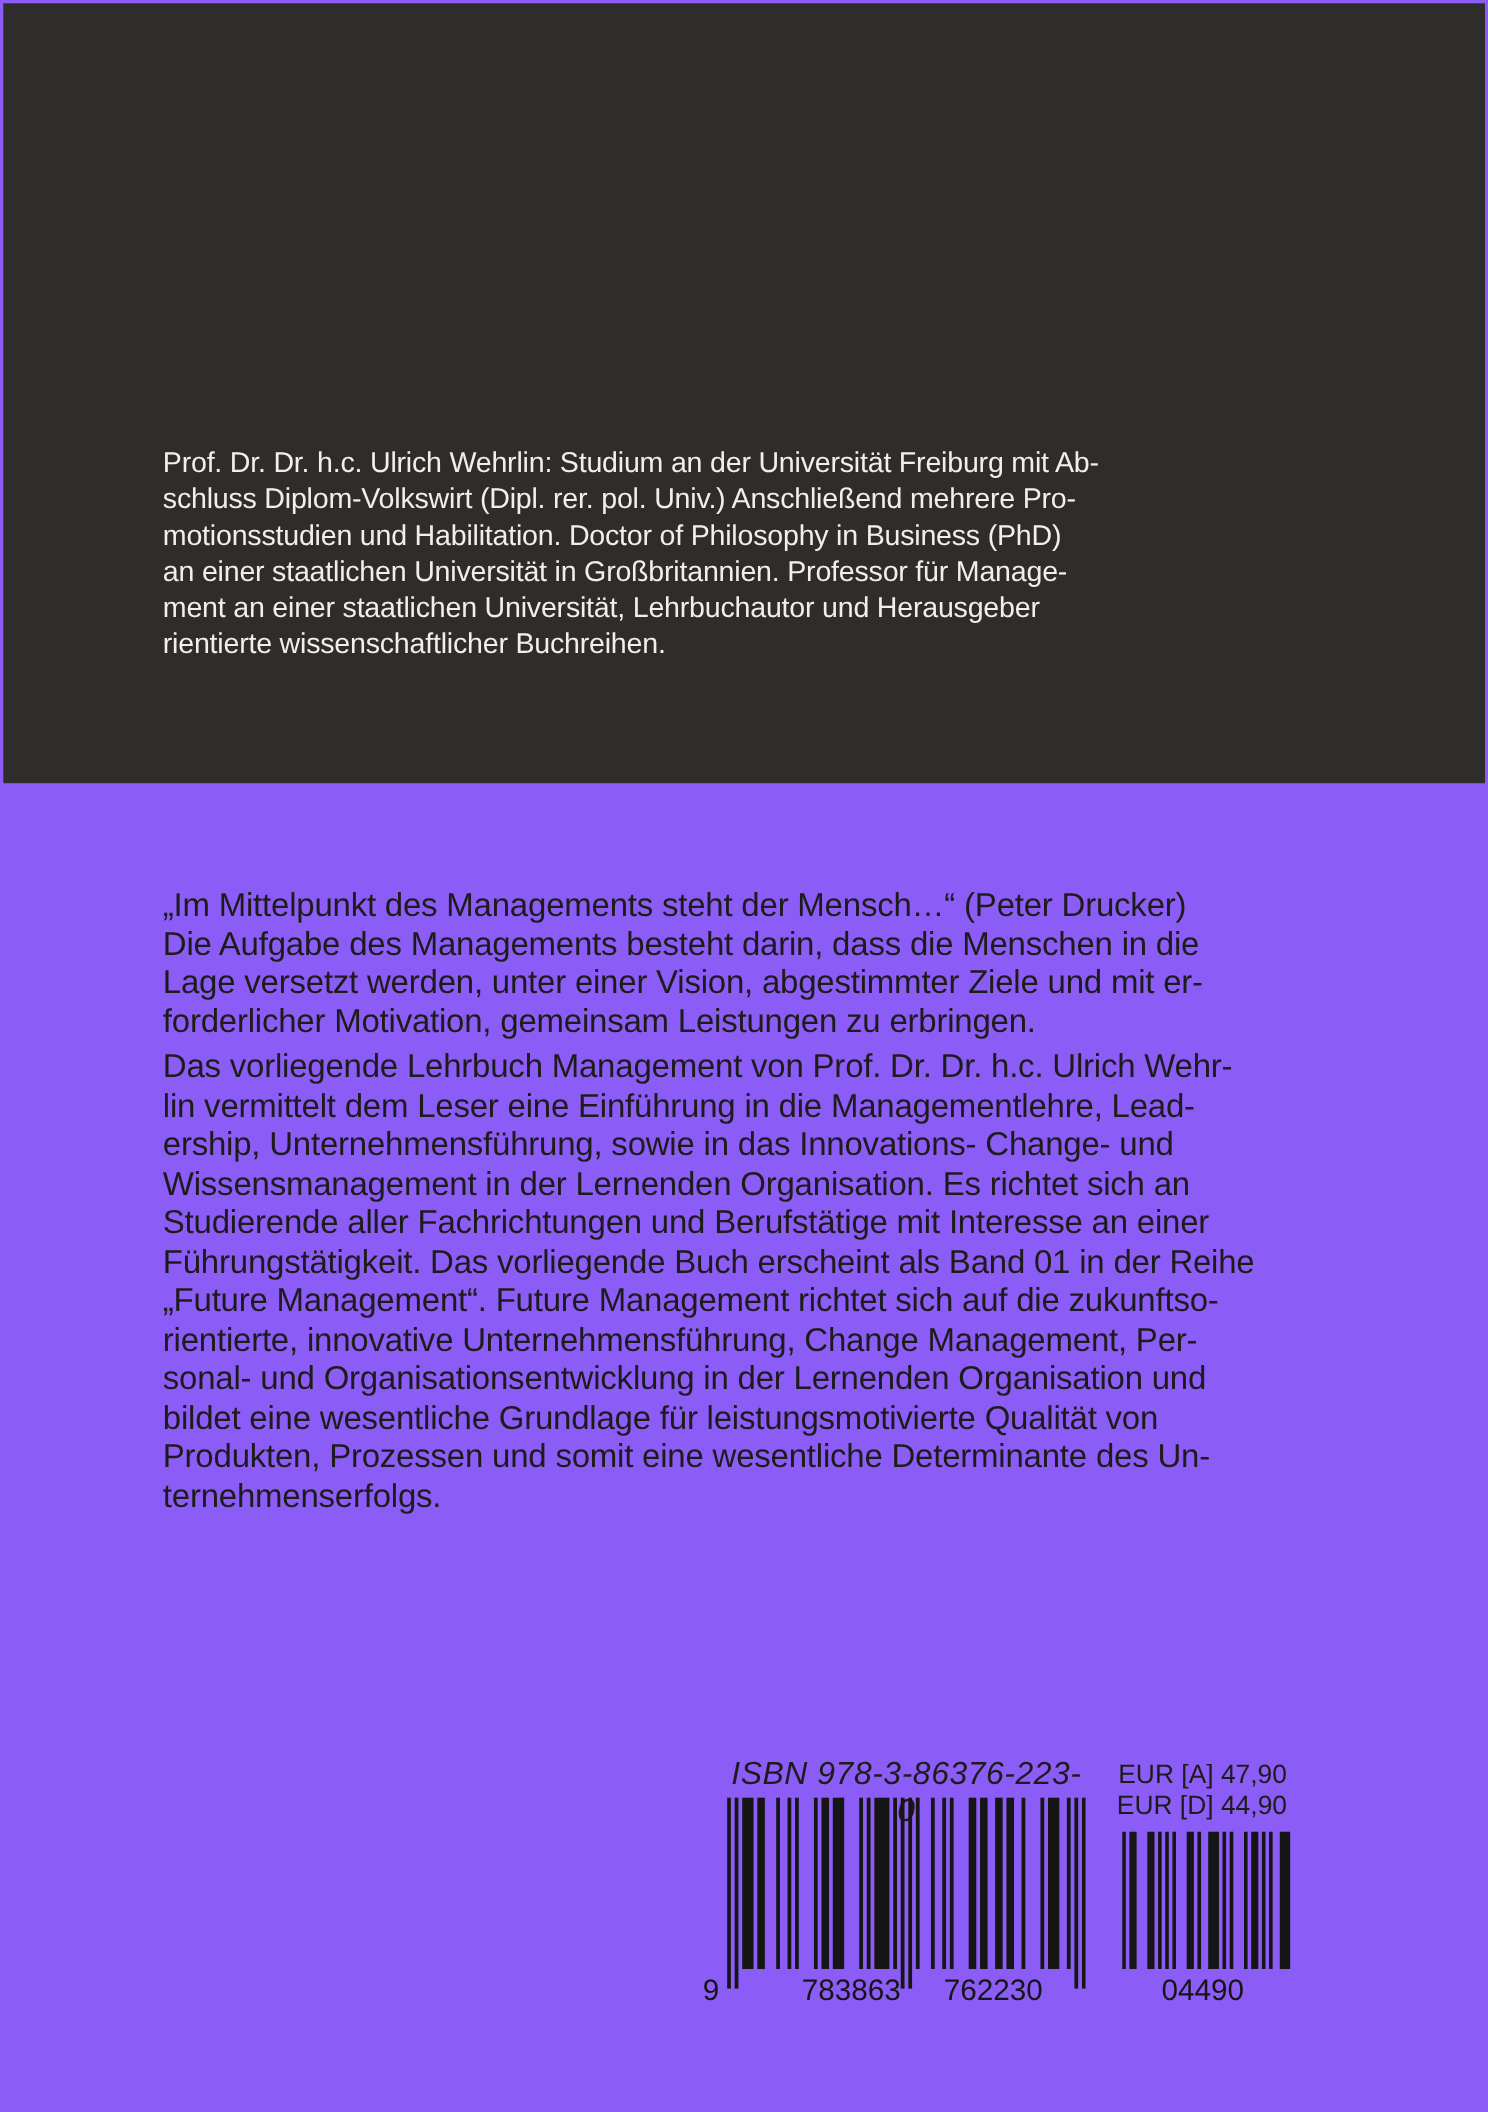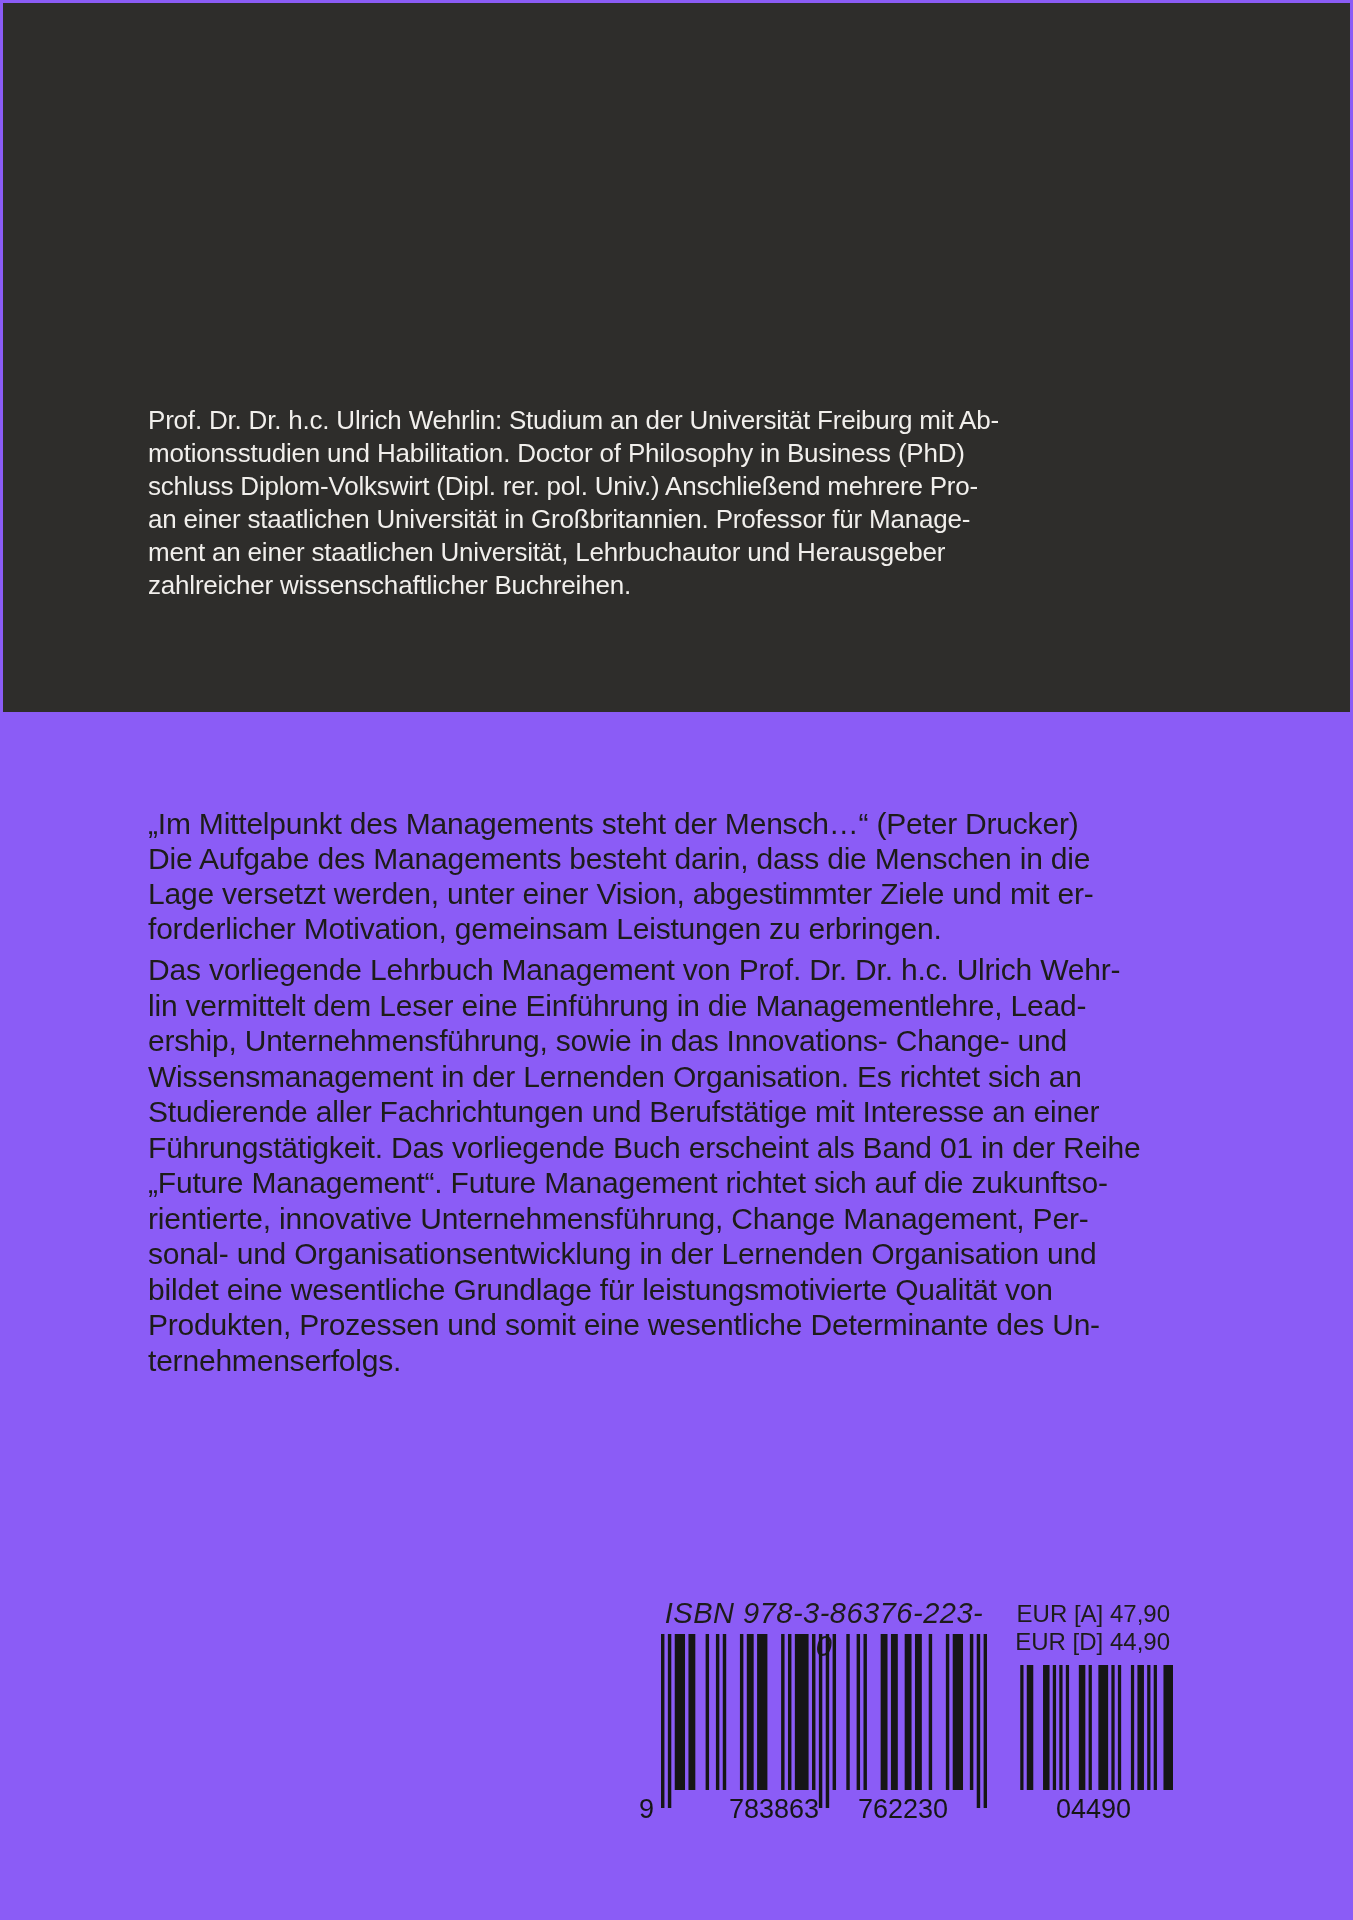--- a/index.html
+++ b/index.html
@@ -23,25 +23,25 @@
   .g2{left:829px;width:148px;text-align:center;}
   .addon-d{left:1017px;width:153px;text-align:center;}
 </style>
 </head>
 <body>
 
 <div class="page" style="background: #8b5cf6;">
   <div class="panel" style="background: rgb(46, 45, 43);"></div>
   <div class="block bio" id="bio-block" style="color: rgb(241, 239, 236);">
       <div class="tline just">Prof. Dr. Dr. h.c. Ulrich Wehrlin: Studium an der Universität Freiburg mit Ab-</div>
+      <div class="tline just">schluss Diplom-Volkswirt (Dipl. rer. pol. Univ.) Anschließend mehrere Pro-</div>
       <div class="tline just">motionsstudien und Habilitation. Doctor of Philosophy in Business (PhD)</div>
-      <div class="tline just">schluss Diplom-Volkswirt (Dipl. rer. pol. Univ.) Anschließend mehrere Pro-</div>
       <div class="tline just">an einer staatlichen Universität in Großbritannien. Professor für Manage-</div>
       <div class="tline just">ment an einer staatlichen Universität, Lehrbuchautor und Herausgeber</div>
-      <div class="tline ragged">zahlreicher wissenschaftlicher Buchreihen.</div>
+      <div class="tline ragged">rientierte wissenschaftlicher Buchreihen.</div>
     </div>
   <div class="block quote" id="quote-block" style="color: rgb(29, 28, 26);">
       <div class="tline ragged">„Im Mittelpunkt des Managements steht der Mensch…“ (Peter Drucker)</div>
       <div class="tline just">Die Aufgabe des Managements besteht darin, dass die Menschen in die</div>
       <div class="tline just">Lage versetzt werden, unter einer Vision, abgestimmter Ziele und mit er-</div>
       <div class="tline ragged">forderlicher Motivation, gemeinsam Leistungen zu erbringen.</div>
     </div>
   <div class="block desc" id="desc-block" style="color: rgb(29, 28, 26);">
       <div class="tline just">Das vorliegende Lehrbuch Management von Prof. Dr. Dr. h.c. Ulrich Wehr-</div>
       <div class="tline just">lin vermittelt dem Leser eine Einführung in die Managementlehre, Lead-</div>

